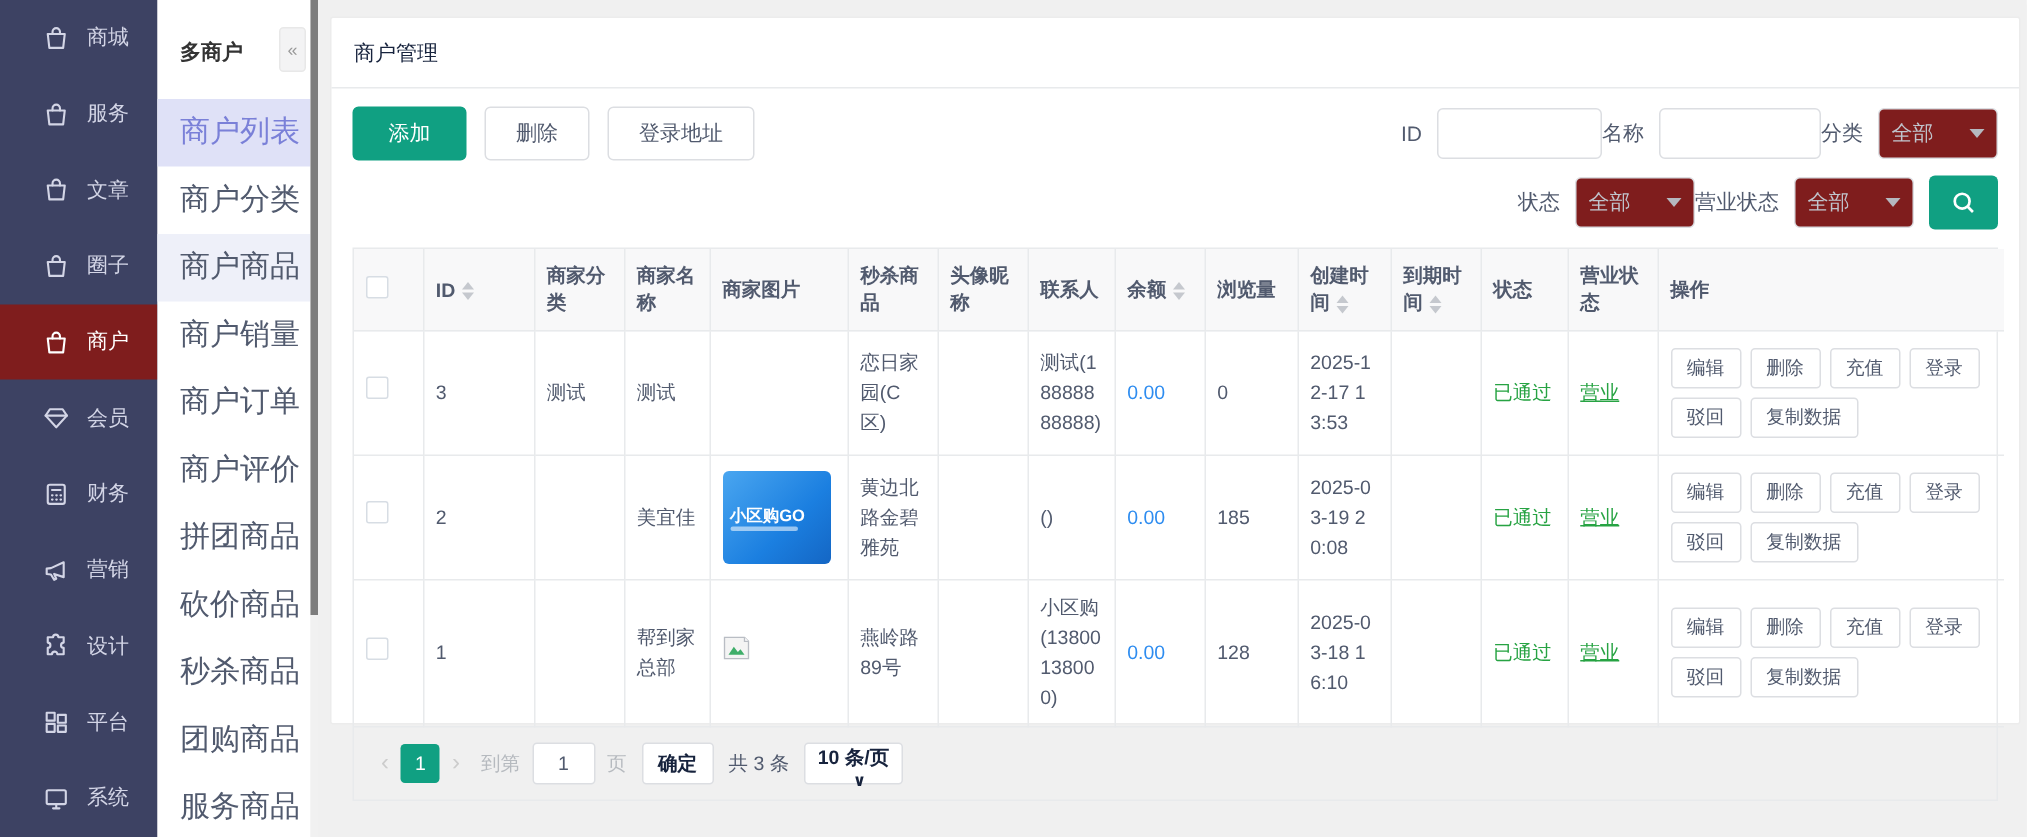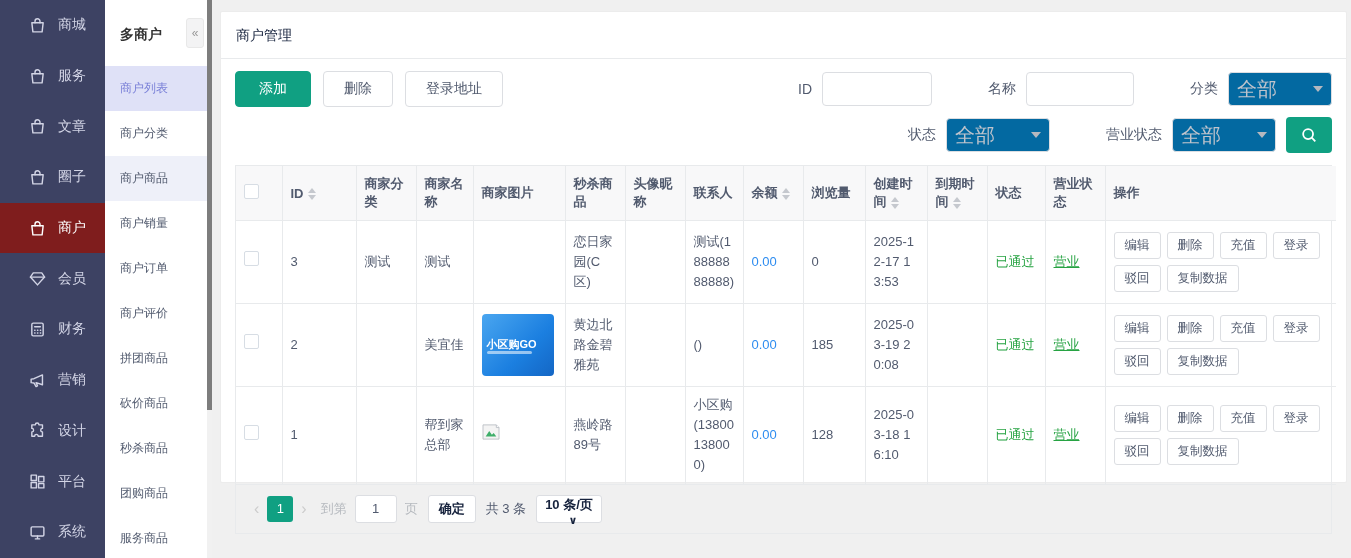--- a/index.html
+++ b/index.html
@@ -16,21 +16,21 @@
   .dark-item .ic svg { width:17px; height:17px; }
 
   
   .sub-sidebar { position:absolute; left:105px; top:0; width:102px; height:558px;
     background:#fff; }
   .sub-head { height:66px; position:relative; }
   .sub-title { position:absolute; left:15px; top:26px; font-size:14px; color:#333; font-weight:bold; }
   .collapse-btn { position:absolute; right:3px; top:18px; width:18px; height:30px;
     background:#f3f3f4; border:1px solid #e8e8e8; border-radius:3px; color:#999;
     font-size:12px; display:flex; align-items:center; justify-content:center; cursor:pointer; }
-  .sub-item { height:45px; line-height:45px; padding-left:15px; font-size:12px;
+  .sub-item { height:45px; line-height:45px; padding-left:15px; font-size:20px;
     color:#515a6e; cursor:pointer; white-space:nowrap; }
   .sub-item.active { background:#dfe1f7; color:#7a80d8; }
   .sub-item.hovered { background:#eef0f9; }
 
   
   .side-scroll { position:absolute; left:207px; top:0; width:5px; height:558px; background:#f1f1f1; }
   .side-scroll .thumb { position:absolute; left:0; top:0; width:5px; height:410px; background:#7d7d7d; }
 
   
   .main { position:absolute; left:212px; top:3px; width:1139px; height:558px; background:#f0f0f0; }
@@ -42,24 +42,24 @@
 
   .top-row { display:flex; }
   .btns { display:flex; align-items:flex-start; }
   .btn { height:36px; border-radius:4px; font-size:14px; cursor:pointer;
     border:1px solid #dcdee2; background:#fff; color:#515a6e; padding:0 20px; margin-right:12px; }
   .btn.primary { background:#10a082; border-color:#10a082; color:#fff; padding:0 23px; }
 
   .filters { flex:1; }
   .frow { display:flex; justify-content:flex-end; align-items:center; height:36px; margin-bottom:10px; }
   .flabel { font-size:14px; color:#515a6e; margin-right:10px; }
-  .fgap { margin-left:56px; }
+  .fgap { }
   .finput { width:110px; height:34px; border:1px solid #dcdee2; border-radius:4px; background:#fff; }
-  .fselect { width:104px; height:34px; border:1px solid #dcdee2; border-radius:4px; background:#0369a1;
-    position:relative; display:flex; align-items:center; padding:0 8px; color:#c0c4cc; font-size:20px; cursor:pointer; }
+  .fselect { width:80px; height:34px; border:1px solid #dcdee2; border-radius:4px; background:#7f1d1d;
+    position:relative; display:flex; align-items:center; padding:0 8px; color:#c0c4cc; font-size:14px; cursor:pointer; }
   .fselect .caret { position:absolute; right:8px; top:13px; width:0; height:0;
     border-left:5px solid transparent; border-right:5px solid transparent; border-top:6px solid #b5b8bf; }
   .search-btn { width:46px; height:36px; background:#10a082; border:none; border-radius:4px;
     margin-left:10px; cursor:pointer; display:flex; align-items:center; justify-content:center; }
 
   
   .table-wrap { border:1px solid #e8eaec; margin-top:2px; }
   table { width:100%; border-collapse:collapse; table-layout:fixed; }
   th { background:#f8f8f9; font-size:13px; color:#515a6e; font-weight:bold; text-align:left;
     padding:9px 8px; border-bottom:1px solid #e8eaec; border-right:1px solid #e8eaec; vertical-align:middle; }

